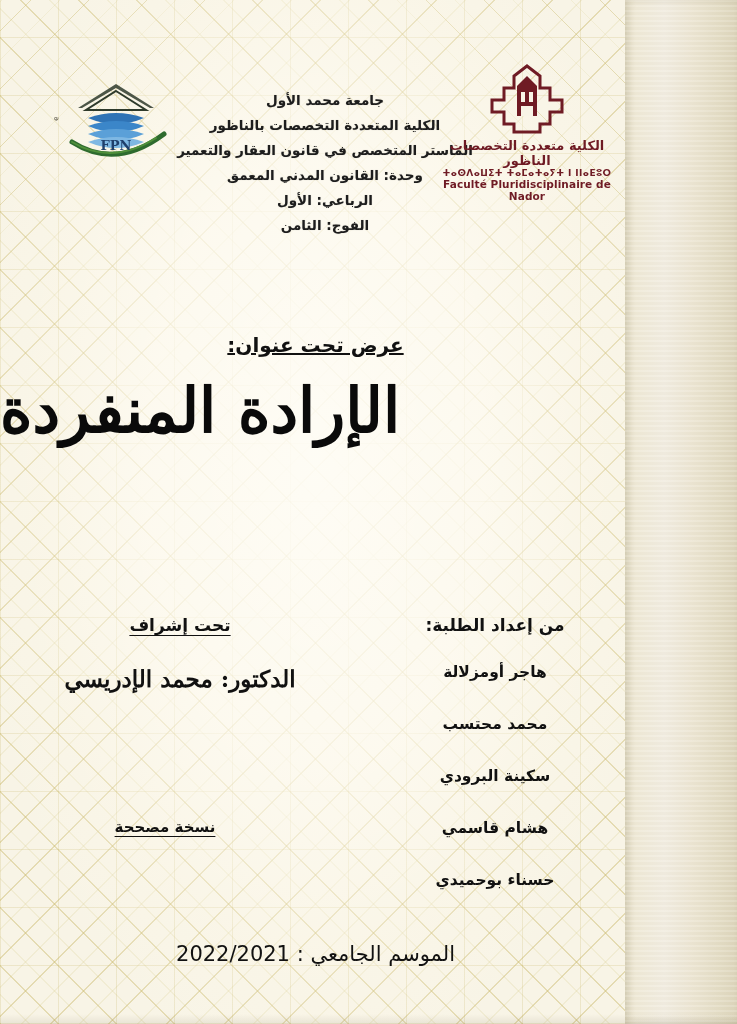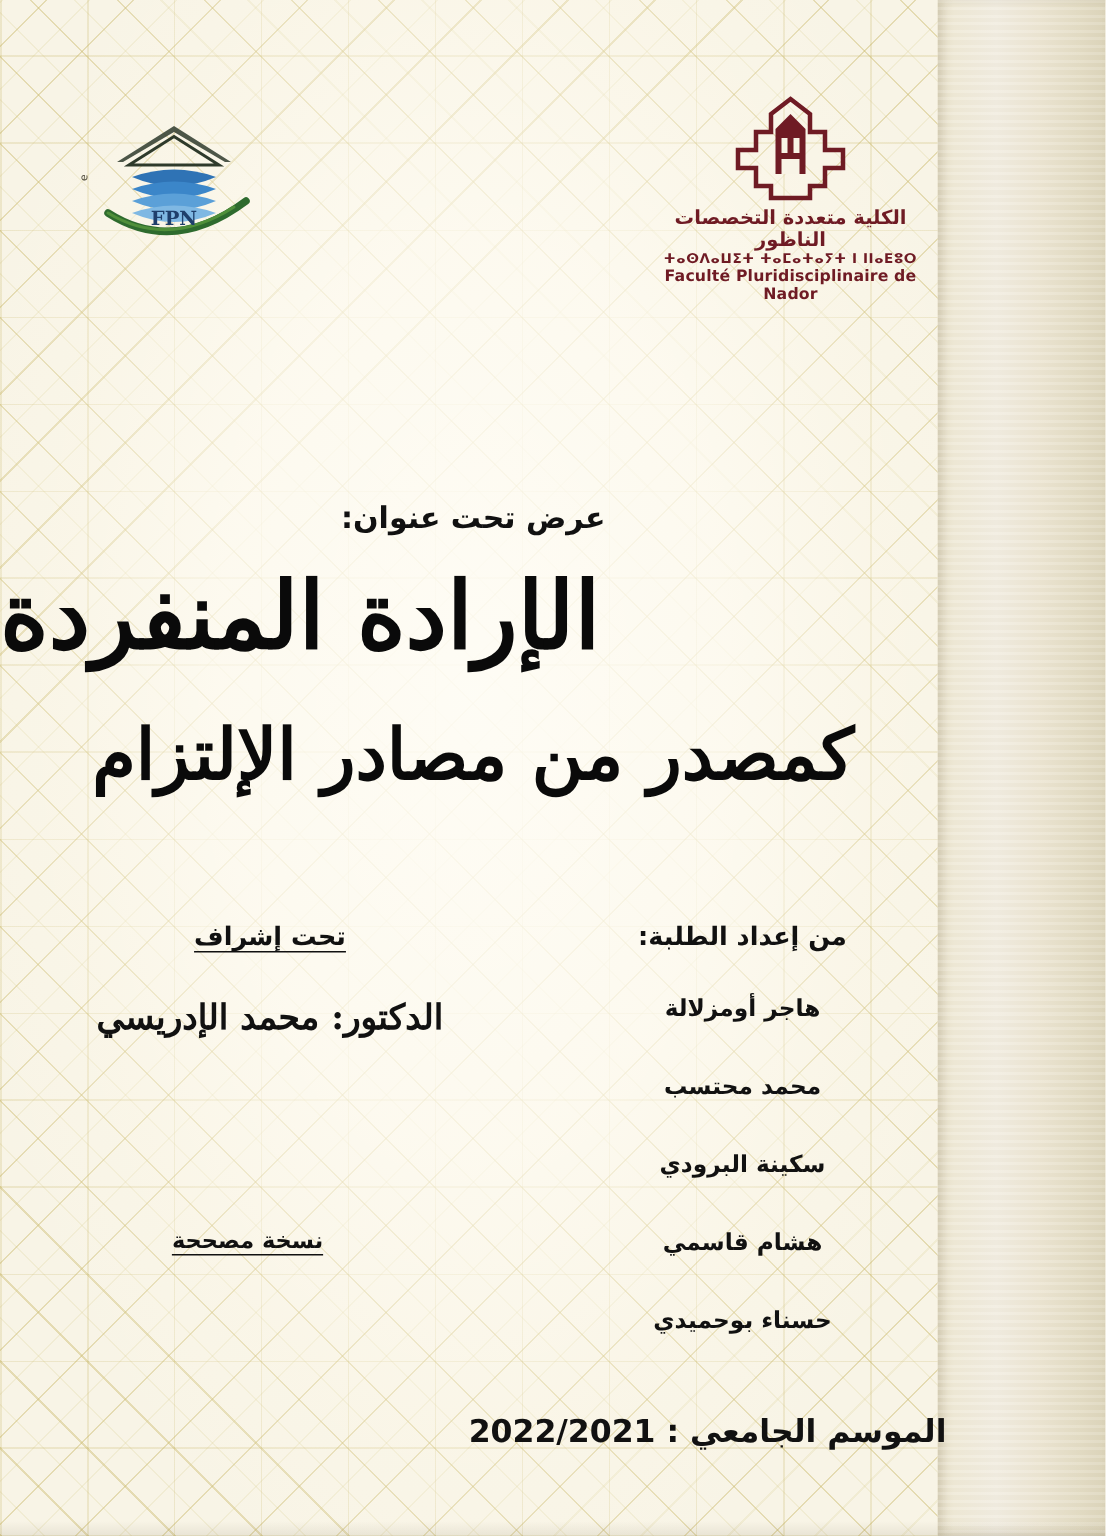--- a/index.html
+++ b/index.html
@@ -177,20 +177,21 @@
   .subject-label {
     position: absolute;
     top: 333px;
     left: 0;
     width: 631px;
     text-align: center;
     font-size: 20px;
     font-weight: bold;
     color: #111;
     direction: rtl;
+    text-decoration: underline;
   }
   .title-main {
     position: absolute;
     top: 378px;
     left: 0;
     width: 631px;
     text-align: left;
     direction: rtl;
     font-family: "DejaVu Serif", "Liberation Serif", serif;
     font-size: 62px;
@@ -274,24 +275,24 @@
     text-decoration: underline;
     text-underline-offset: 4px;
   }
 
   
   .year {
     position: absolute;
     top: 942px;
     left: 0;
     width: 631px;
-    text-align: right;
+    text-align: center;
     direction: rtl;
     font-size: 21px;
-    font-weight: bold;
+    font-weight: normal;
     color: #111;
   }
   .year .num { direction: ltr; unicode-bidi: embed; }
 
   
   .bottom-shade {
     position:absolute;
     left:0; bottom:0;
     width:737px; height:10px;
     background: linear-gradient(180deg, rgba(0,0,0,0) 0%, rgba(120,110,85,0.12) 100%);
@@ -329,40 +330,47 @@
           <path d="M 46,96 q 28,-10 56,0 q -28,12 -56,0 Z" fill="#7fb8e3"></path>
         </g>
 
         <path d="M 30,96 q 44,28 92,-8" fill="none" stroke="#2e6b2e" stroke-width="5" stroke-linecap="round"></path>
         <path d="M 30,96 q 40,24 84,-4" fill="none" stroke="#4f8f3a" stroke-width="2" stroke-linecap="round"></path>
 
         <text x="74" y="104" text-anchor="middle" font-size="13" font-weight="bold" fill="#1f3f6b" font-family="'DejaVu Serif', serif">FPN</text>
       </svg>
     </div>
 
+    <div class="header-univ">
+      <div>جامعة محمد الأول</div>
+      <div>الكلية المتعددة التخصصات بالناظور</div>
+      <div>الماستر المتخصص في قانون العقار والتعمير</div>
+      <div>وحدة: القانون المدني المعمق</div>
+      <div>الرباعي: الأول</div>
+      <div>الفوج: الثامن</div>
+    </div>
 
     <div class="logo-fpn">
       <svg class="mark" width="78" height="74" viewBox="0 0 78 74">
         <g fill="none" stroke="#6f1b24" stroke-width="3">
           <path d="M39,4 L52,14 L52,26 L62,26 L62,38 L74,38 L74,50 L62,50 L62,62 L52,62 L52,70 L26,70 L26,62 L16,62 L16,50 L4,50 L4,38 L16,38 L16,26 L26,26 L26,14 Z"></path>
         </g>
         <rect x="29" y="24" width="20" height="30" fill="#6f1b24"></rect>
         <rect x="33" y="30" width="4" height="10" fill="#f8f4e6"></rect>
         <rect x="41" y="30" width="4" height="10" fill="#f8f4e6"></rect>
         <rect x="33" y="44" width="12" height="10" fill="#f8f4e6"></rect>
         <path d="M29,24 L39,14 L49,24 Z" fill="#6f1b24"></path>
       </svg>
       <div class="l-ar">الكلية متعددة التخصصات الناظور</div>
       <div class="l-tif">ⵜⴰⵙⴷⴰⵡⵉⵜ ⵜⴰⵎⴰⵜⴰⵢⵜ ⵏ ⵏⵏⴰⴹⵓⵔ</div>
       <div class="l-fr">Faculté Pluridisciplinaire de Nador</div>
     </div>
 
     <div class="subject-label">عرض تحت عنوان:</div>
     <div class="title-main">الإرادة المنفردة</div>
-    <div class="title-sub">كمصدر من مصادر الإلتزام</div>
 
     <div class="students">
       <div class="heading">من إعداد الطلبة:</div>
       <div class="name">هاجر أومزلالة</div>
       <div class="name">محمد محتسب</div>
       <div class="name">سكينة البرودي</div>
       <div class="name">هشام قاسمي</div>
       <div class="name">حسناء بوحميدي</div>
     </div>
 

